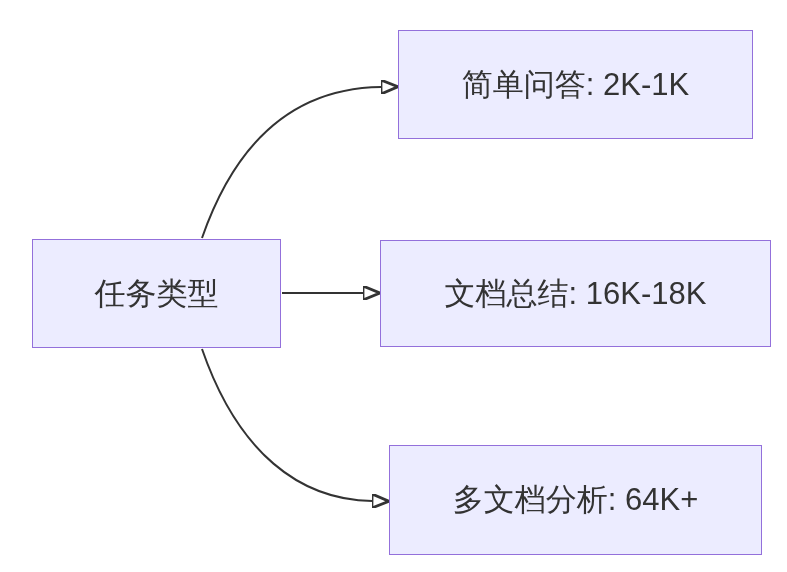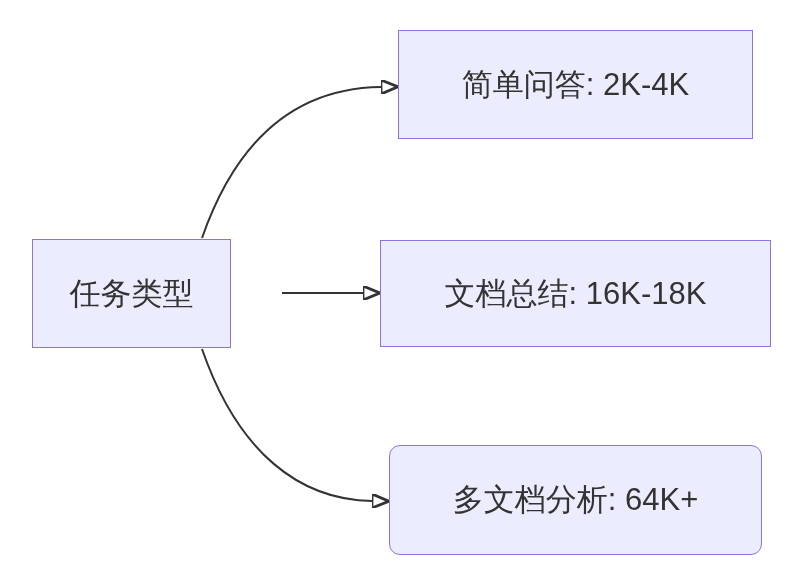--- a/index.html
+++ b/index.html
@@ -38,24 +38,24 @@
     border: 1.5px solid var(--node-border);
     display: flex;
     align-items: center;
     justify-content: center;
     text-align: center;
     color: var(--text);
     font-size: 31px;
     line-height: 1.2;
     white-space: nowrap;
   }
-  .node-task-type   { left: 32px;  top: 239px; width: 199px; height: 109px; }
+  .node-task-type   { left: 32px;  top: 239px; width: 249px; height: 109px; }
   .node-simple-qa   { left: 398px; top: 30px;  width: 355px; height: 109px; }
   .node-doc-summary { left: 380px; top: 240px; width: 391px; height: 107px; }
-  .node-multi-doc   { left: 389px; top: 445px; width: 373px; height: 110px; border-radius: 11px; }
+  .node-multi-doc   { left: 389px; top: 445px; width: 373px; height: 110px; }
 </style>
 </head>
 <body>
 
 <div class="canvas">
 
   <svg class="edges" viewBox="0 0 787 572" xmlns="http://www.w3.org/2000/svg">
     <defs>
       <marker id="arrowhead" viewBox="0 0 12 10" refX="0" refY="5" markerWidth="8.5" markerHeight="7" orient="auto" markerUnits="strokeWidth">
         <path d="M0,0 L12,5 L0,10 Z" fill="#333333" stroke="none"></path>
@@ -64,21 +64,21 @@
     <path d="M 202 238 C 238 135, 300 88, 381 87" marker-end="url(#arrowhead)"></path>
     <path d="M 282 293 L 363 293" marker-end="url(#arrowhead)"></path>
     <path d="M 202 349 C 238 453, 300 500, 372 501" marker-end="url(#arrowhead)"></path>
   </svg>
 
   <div class="node node-task-type">
     <span>任务类型</span>
   </div>
 
   <div class="node node-simple-qa">
-    <span>简单问答: 2K-4K</span>
+    <span>简单问答: 2K-1K</span>
   </div>
 
   <div class="node node-doc-summary">
     <span>文档总结: 16K-18K</span>
   </div>
 
   <div class="node node-multi-doc">
     <span>多文档分析: 64K+</span>
   </div>
 

